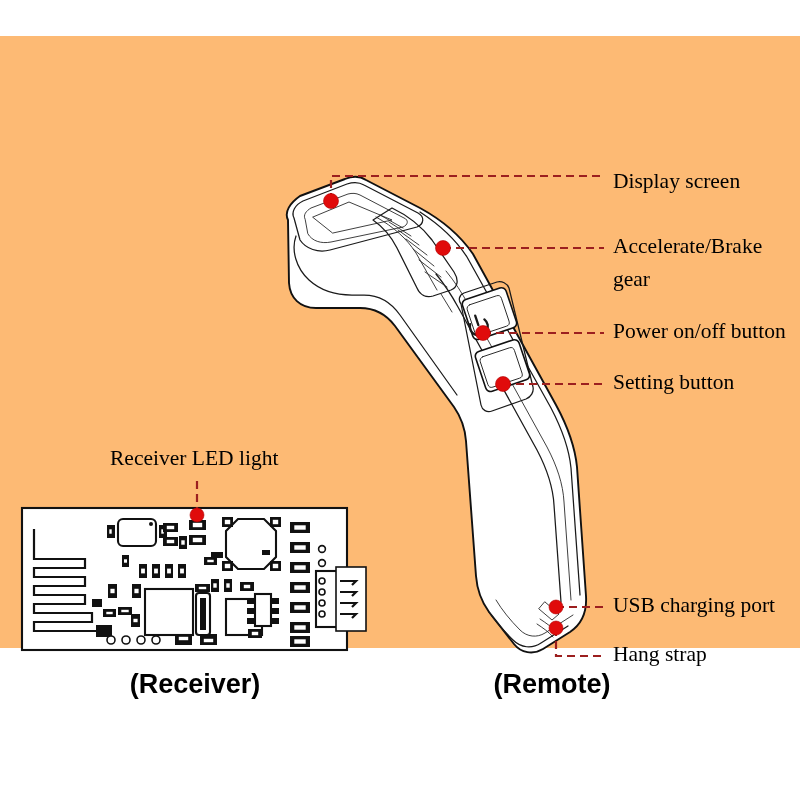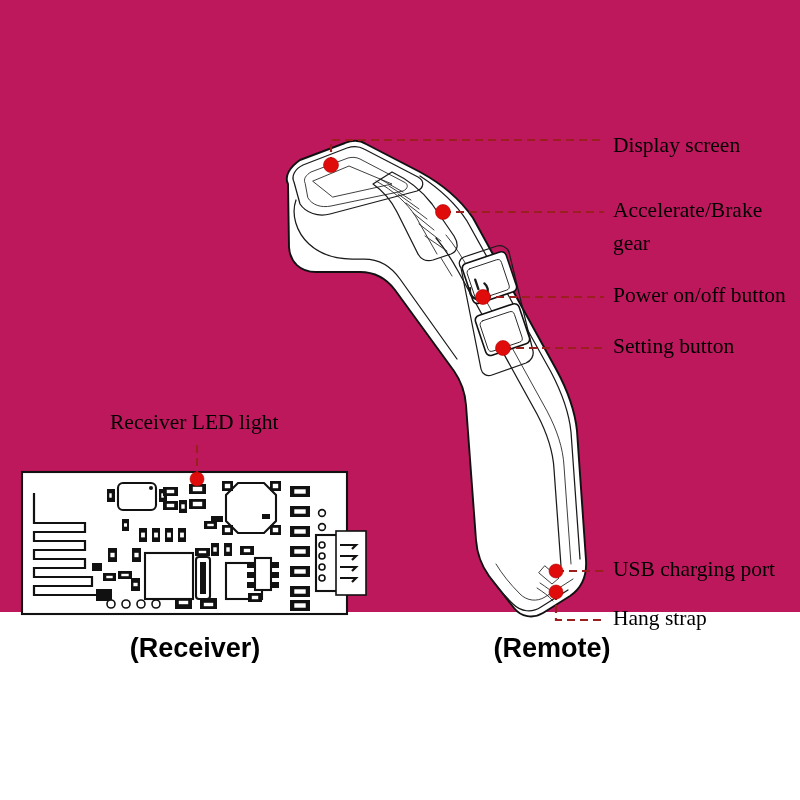--- a/index.html
+++ b/index.html
@@ -11,21 +11,22 @@
   body {
     width: 800px;
     height: 800px;
     overflow: hidden;
     font-family: "Liberation Serif", "DejaVu Serif", serif;
   }
   #diagram-root {
     position: relative;
     width: 800px;
     height: 612px;
-    background: #be185d;
+    background: #fdba74;
+    margin-top: 36px;
   }
   #diagram-svg {
     position: absolute;
     left: 0;
     top: 0;
     width: 800px;
     height: 800px;
     display: block;
   }
   .callout-label {

